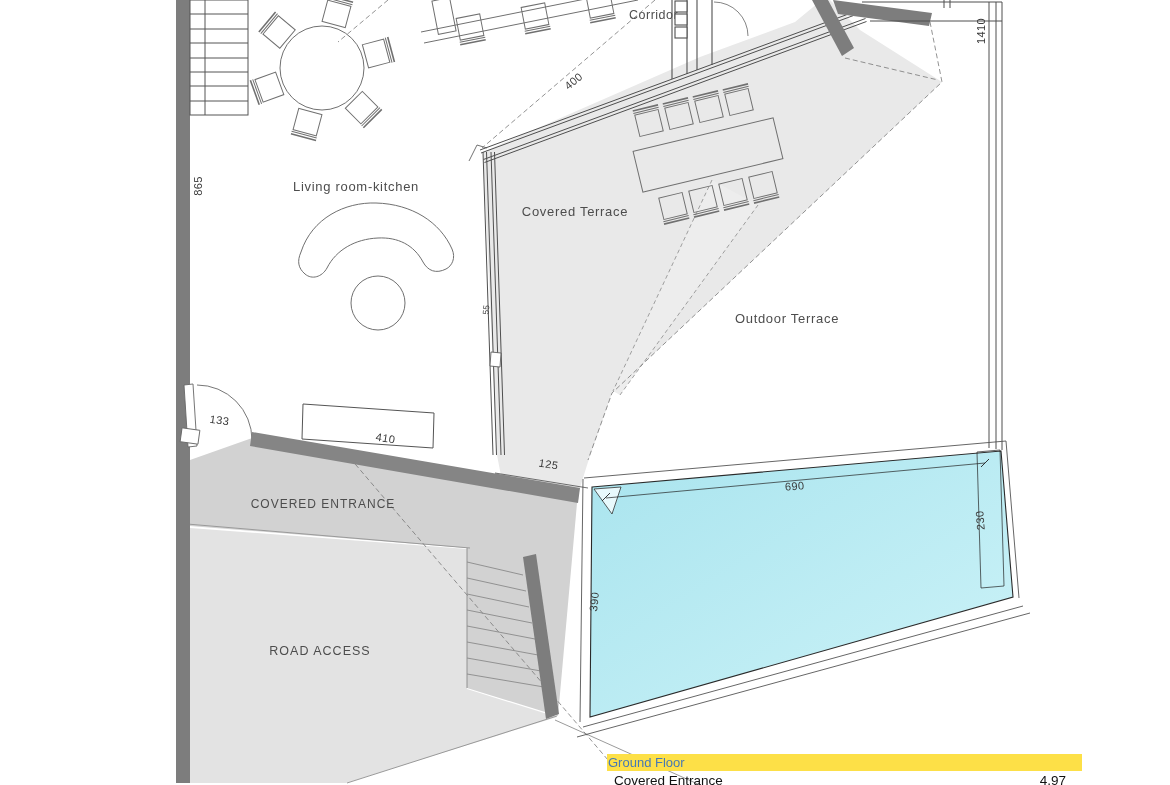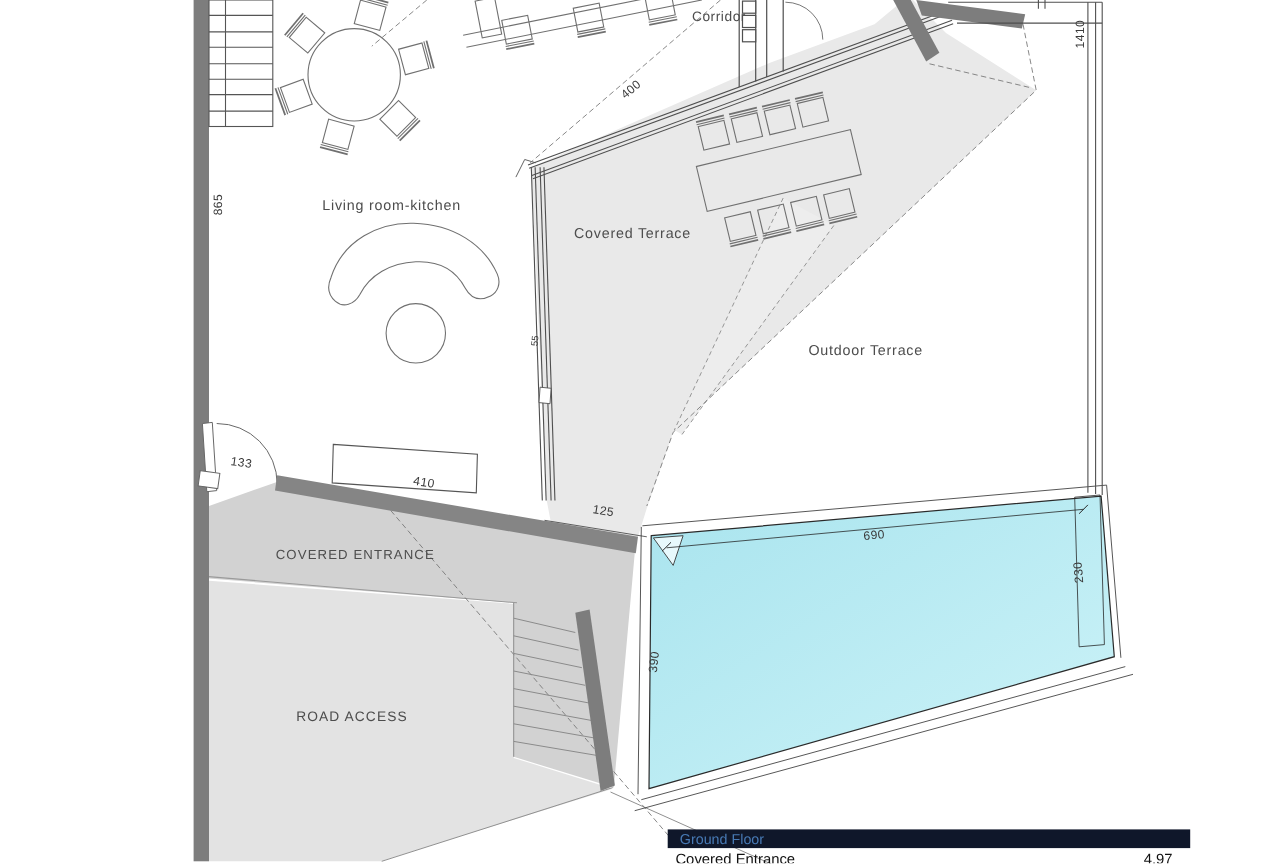--- a/index.html
+++ b/index.html
@@ -6,22 +6,22 @@
   #canvas{position:relative;width:1170px;height:785px;background:#fff;overflow:hidden;
           font-family:"Liberation Sans",sans-serif;}
   #plan-svg{position:absolute;left:0;top:0;}
   svg text{font-family:"Liberation Sans",sans-serif;fill:#4d4d4d;}
   text.room{font-size:13px;letter-spacing:0.7px;}
   text.room-caps{font-size:12px;letter-spacing:1px;}
   text.dim{font-size:11px;fill:#3a3a3a;letter-spacing:0.4px;}
   text.dim-sm{font-size:8.5px;fill:#3a3a3a;}
   .abs{position:absolute;}
   .area-table{left:607px;top:754px;width:475px;font-family:"Liberation Sans",sans-serif;}
-  .at-header{height:17px;line-height:17px;background:#0f172a;color:#4779b4;
-             font-size:13px;padding-left:11px;}
+  .at-header{height:17px;line-height:17px;background:#fde047;color:#4779b4;
+             font-size:13px;padding-left:1px;}
   .at-row{display:flex;justify-content:space-between;align-items:flex-start;
           font-size:13.5px;color:#111;padding:2px 16px 0 7px;}
 </style>
 </head>
 <body>
 
 <div id="canvas">
 <svg id="plan-svg" width="1170" height="785" viewBox="0 0 1170 785">
   <defs>
     <linearGradient id="poolg" x1="0" y1="0" x2="1" y2="1">

